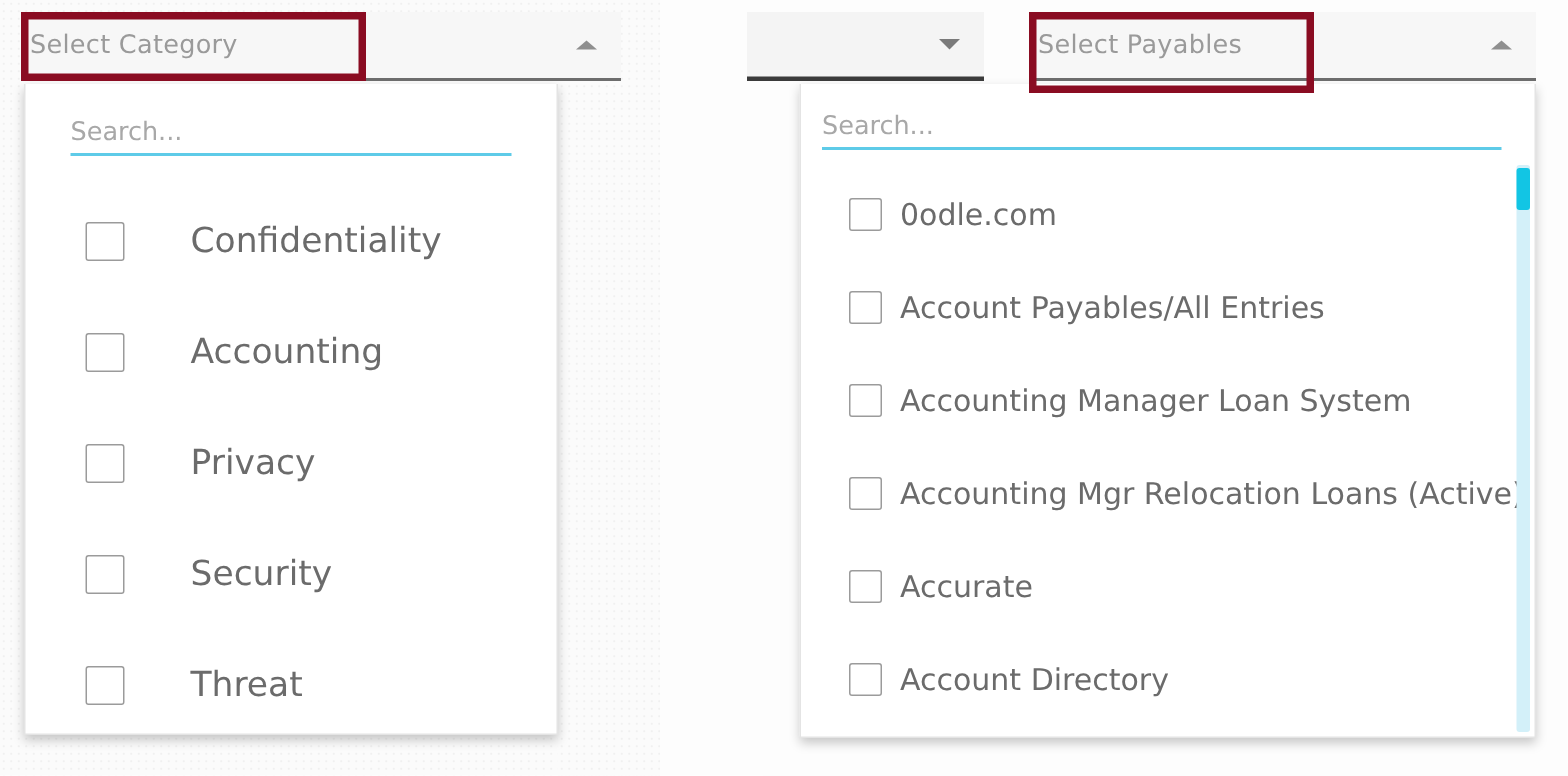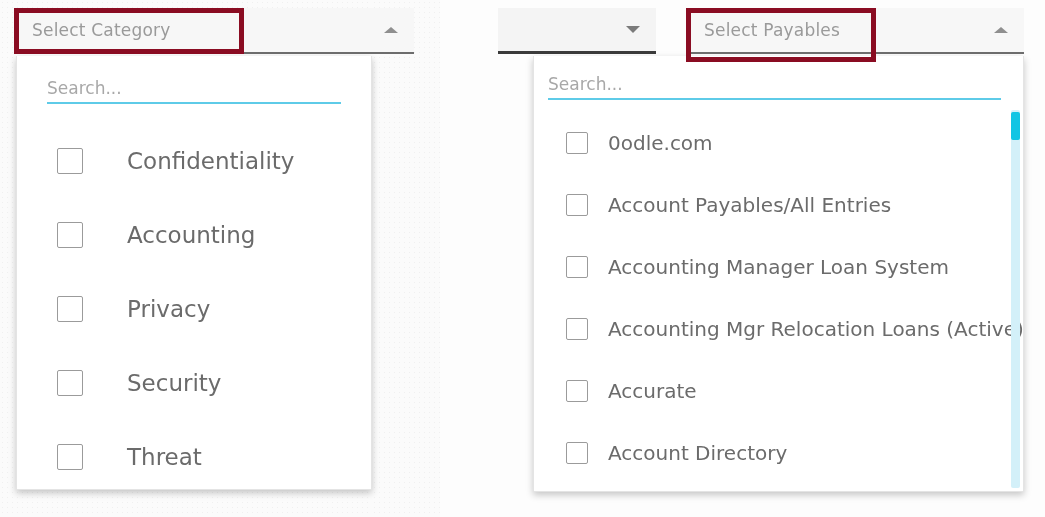--- a/index.html
+++ b/index.html
@@ -37,21 +37,21 @@
   }
   .dd-header.plain {
     background: #f4f4f4;
     border-bottom: 3px solid #3b3b3b;
   }
   .dd-label {
     font-size: 17px;
     color: #9a9a9a;
     letter-spacing: 0.2px;
     white-space: nowrap;
-    padding-left: 18px;
+    padding-left: 6px;
     font-family: "DejaVu Sans", "Liberation Sans", sans-serif;
   }
   .dd-caret {
     margin-left: auto;
     margin-right: 16px;
     width: 0;
     height: 0;
     border-left: 7px solid transparent;
     border-right: 7px solid transparent;
   }
@@ -120,21 +120,21 @@
   }
 
   
   #left-panel .opt-row { height: 74px; padding-left: 40px; gap: 28px; }
   #left-panel .cbx { width: 26px; height: 26px; margin-right: 16px; }
   #left-panel .opt-text { font-size: 23px; }
 
   
   #right-panel .opt-row { height: 62px; padding-left: 32px; }
   #right-panel .cbx { width: 22px; height: 22px; margin-right: 12px; }
-  #right-panel .opt-text { font-size: 20px; margin-left: 8px; }
+  #right-panel .opt-text { font-size: 20px; }
 
   
   .sb-track {
     position: absolute;
     background: #d3f0f9;
     border-radius: 2px;
     z-index: 4;
   }
   .sb-thumb {
     position: absolute;

